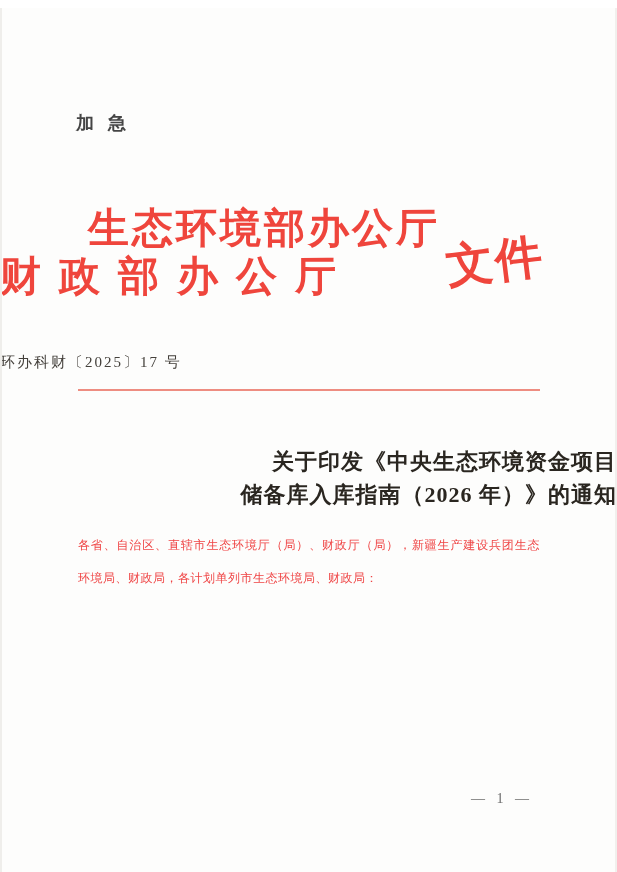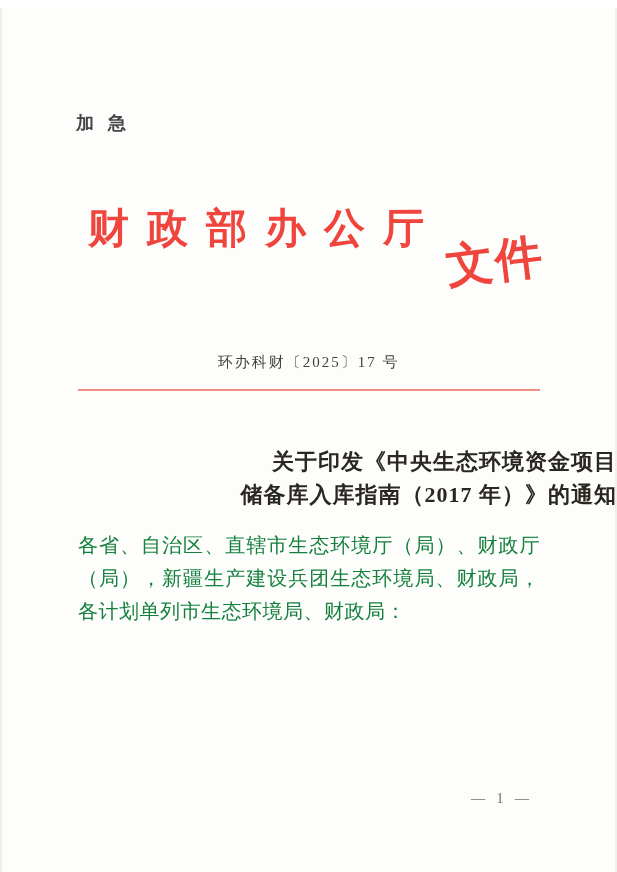--- a/index.html
+++ b/index.html
@@ -34,21 +34,20 @@
   .agency-line1 {
     padding-left: 88px;
     font-size: 41px;
     font-weight: bold;
     color: #ef453c;
     letter-spacing: 3px;
     line-height: 48px;
     white-space: nowrap;
   }
   .agency-line2 {
-    padding-left: 88px;
     font-size: 41px;
     font-weight: bold;
     color: #ef453c;
     letter-spacing: 18px;
     line-height: 48px;
     white-space: nowrap;
   }
   .doc-word {
     position: absolute;
     left: 446px; top: 26px;
@@ -57,21 +56,20 @@
     color: #ef453c;
     letter-spacing: 2px;
     transform: rotate(-7deg);
     white-space: nowrap;
   }
 
   .doc-number {
     position: absolute;
     left: 0; top: 345px;
     width: 100%;
-    text-align: center;
     font-size: 15px;
     color: #44403b;
     letter-spacing: 2px;
   }
 
   .red-divider {
     position: absolute;
     left: 78px; top: 381px;
     width: 462px; height: 2px;
     background: #ee8d81;
@@ -86,22 +84,22 @@
     font-weight: bold;
     color: #2a2620;
     line-height: 33px;
     letter-spacing: 1px;
   }
 
   .doc-body {
     position: absolute;
     left: 78px; top: 521px;
     width: 462px;
-    font-size: 20px;
-    color: #15803d;
+    font-size: 12px;
+    color: #ef4444;
     line-height: 33px;
     text-align: justify;
     text-justify: inter-character;
     letter-spacing: 0.5px;
     font-family: Liberation Serif, serif;
   }
   .doc-body p.indent { text-indent: 2em; }
 
   .page-number {
     position: absolute;
@@ -113,31 +111,32 @@
   }
 </style>
 </head>
 <body>
 
 <div class="scan-page">
 
   <div class="urgency">加急</div>
 
   <div class="letterhead">
+    <div class="agency-line1">生态环境部办公厅</div>
     <div class="agency-line2">财政部办公厅</div>
     <div class="doc-word">文件</div>
   </div>
 
   <div class="doc-number">环办科财〔2025〕17 号</div>
 
   <div class="red-divider"></div>
 
   <div class="doc-title">
     <div>关于印发《中央生态环境资金项目</div>
-    <div>储备库入库指南（2017 年）》的通知</div>
+    <div>储备库入库指南（2026 年）》的通知</div>
   </div>
 
   <div class="doc-body">
     <p>各省、自治区、直辖市生态环境厅（局）、财政厅（局），新疆生产建设兵团生态环境局、财政局，各计划单列市生态环境局、财政局：</p>
   </div>
 
   <div class="page-number">— 1 —</div>
 
   <div class="edge-left"></div>
   <div class="edge-right"></div>

